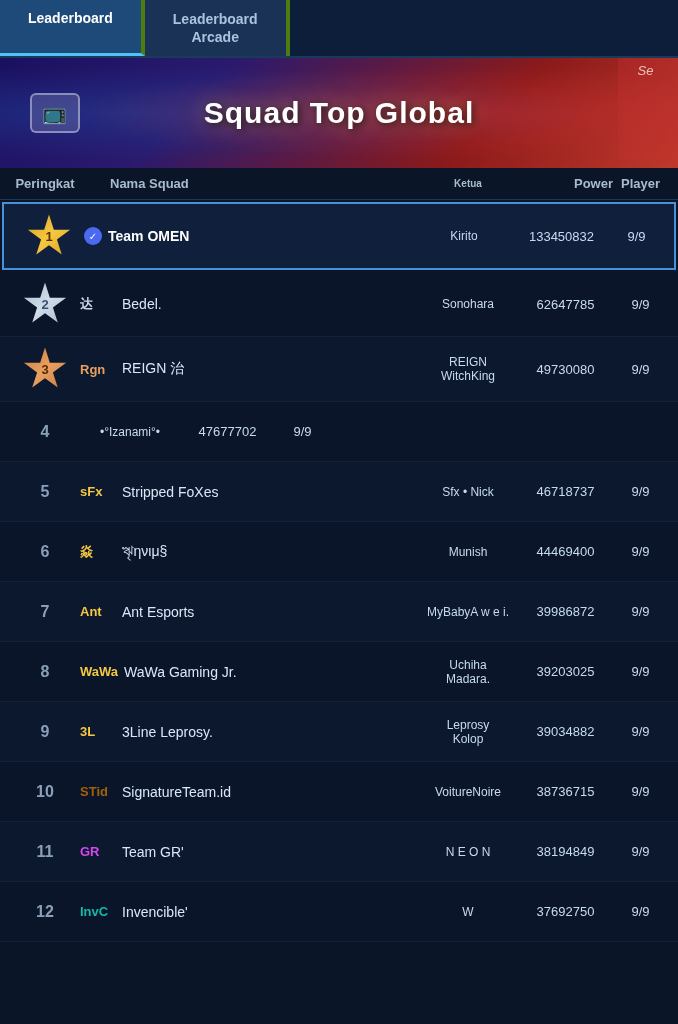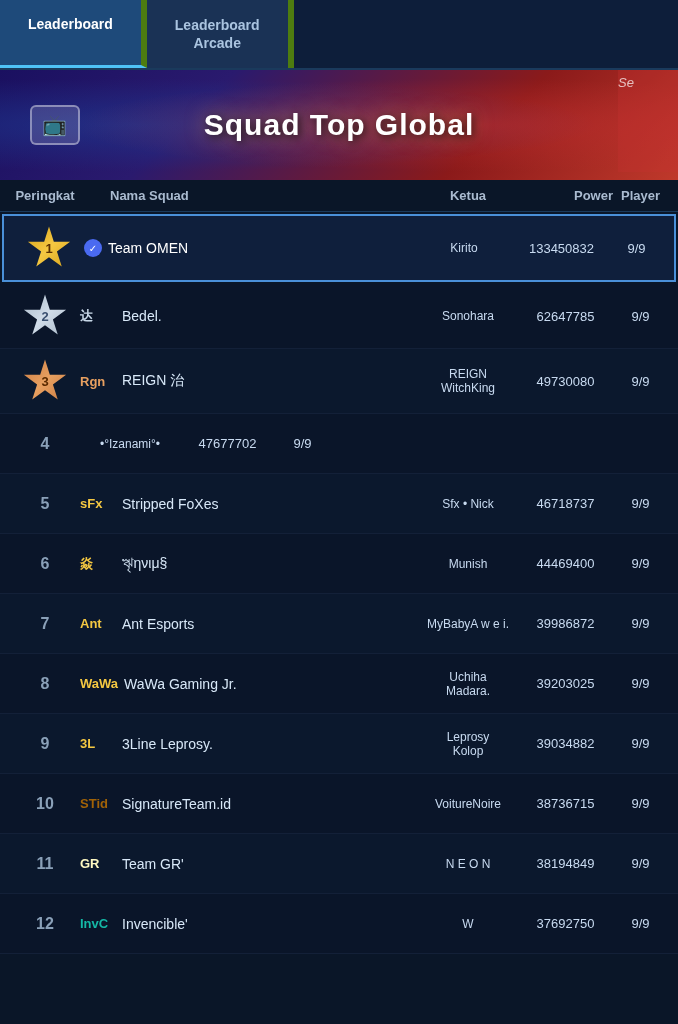--- a/index.html
+++ b/index.html
@@ -11,28 +11,28 @@
       overflow-x: hidden;
     }
 
     
     .tab-bar {
       display: flex;
       background: #0d1e3a;
       border-bottom: 2px solid #1a3a5c;
     }
     .tab {
-      padding: 16px 28px;
+      padding: 10px 28px;
       font-size: 14px;
       font-weight: bold;
       color: #aac4e0;
       cursor: pointer;
       text-align: center;
       background: #1a3255;
-      border-right: 6px solid #4d7c0f;
+      border-right: 4px solid #4d7c0f;
     }
     .tab.active {
       background: #1e4a7a;
       color: #ffffff;
       border-bottom: 3px solid #4fc3f7;
     }
 
     
     .banner {
       position: relative;
@@ -77,35 +77,35 @@
     }
     .banner-corner {
       position: absolute;
       right: 0;
       top: 0;
       bottom: 8px;
       width: 60px;
       background: rgba(200,50,50,0.3);
       display: flex;
       align-items: flex-start;
-      justify-content: flex-start;
+      justify-content: center;
       padding: 5px 5px 0 0;
     }
 
     
     .table-header {
       display: flex;
       align-items: center;
       padding: 8px 10px;
       background: #0a1628;
       border-bottom: 1px solid #1a3a5c;
     }
     .col-rank { width: 70px; text-align: center; font-size: 13px; color: #aabbd0; font-weight: bold; }
     .col-name { flex: 1; font-size: 13px; color: #aabbd0; font-weight: bold; padding-left: 30px; }
-    .col-leader { width: 100px; text-align: center; font-size: 13px; color: #aabbd0; font-weight: bold; }
+    .col-leader { width: 100px; text-align: center; font-size: 10px; color: #aabbd0; font-weight: bold; }
     .col-power { width: 95px; text-align: right; font-size: 13px; color: #aabbd0; font-weight: bold; }
     .col-player { width: 55px; text-align: center; font-size: 13px; color: #aabbd0; font-weight: bold; }
 
     
     .table-row {
       display: flex;
       align-items: center;
       padding: 10px 10px;
       border-bottom: 1px solid #132038;
       min-height: 60px;
@@ -204,21 +204,21 @@
       min-width: 36px;
     }
 
     .squad-name {
       font-size: 14px;
       color: #d8e8f8;
     }
 
     .squad-name.rank1-name {
       color: #ffffff;
-      font-weight: normal;
+      font-weight: bold;
     }
 
     .verified-icon {
       width: 18px;
       height: 18px;
       background: #4a6af0;
       border-radius: 50%;
       display: flex;
       align-items: center;
       justify-content: center;
@@ -384,21 +384,21 @@
       <span class="squad-name">SignatureTeam.id</span>
     </div>
     <div class="leader-cell">VoitureNoire</div>
     <div class="power-cell">38736715</div>
     <div class="player-cell">9/9</div>
   </div>
     <div class="table-row even">
     <div class="rank-number">11</div>
     <div class="squad-cell">
 
-      <span class="squad-tag" style="color:#fef9c3;">GR</span>
+      <span class="squad-tag" style="color:#d946ef;">GR</span>
       <span class="squad-name">Team GR'</span>
     </div>
     <div class="leader-cell">N E O N</div>
     <div class="power-cell">38194849</div>
     <div class="player-cell">9/9</div>
   </div>
     <div class="table-row odd">
     <div class="rank-number">12</div>
     <div class="squad-cell">
 

